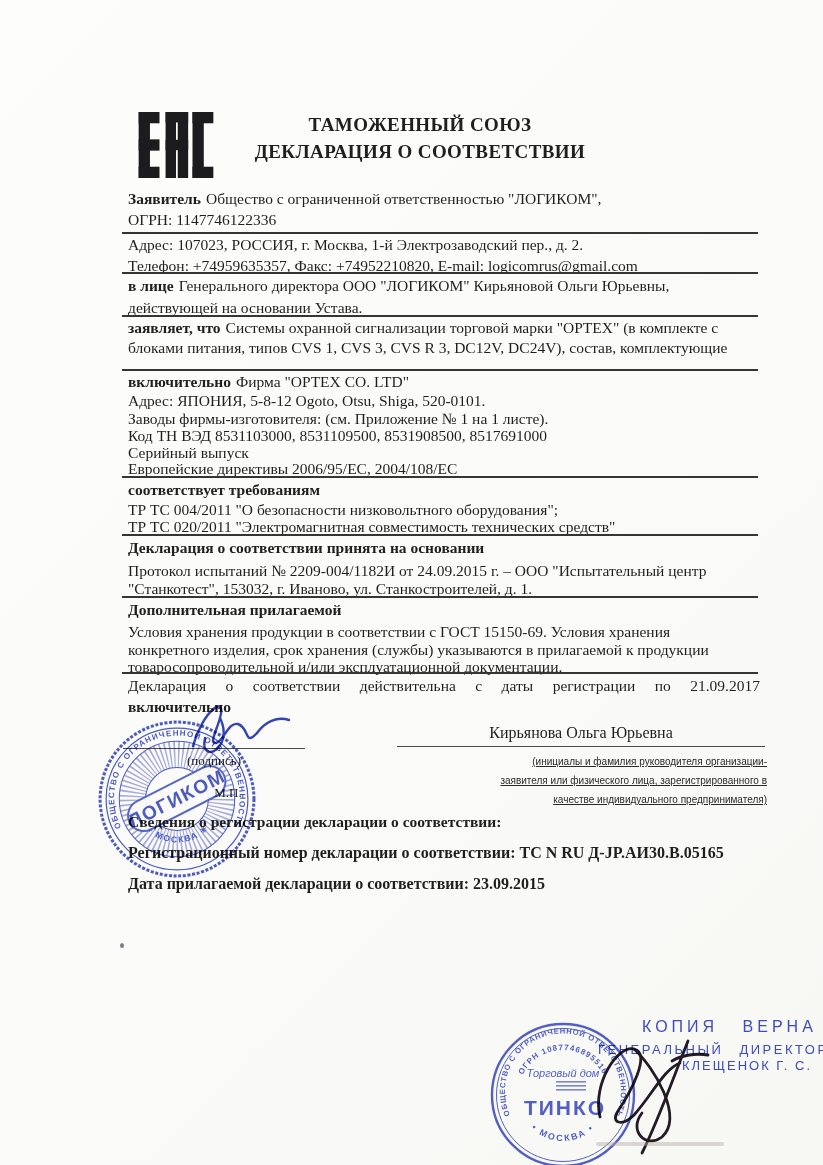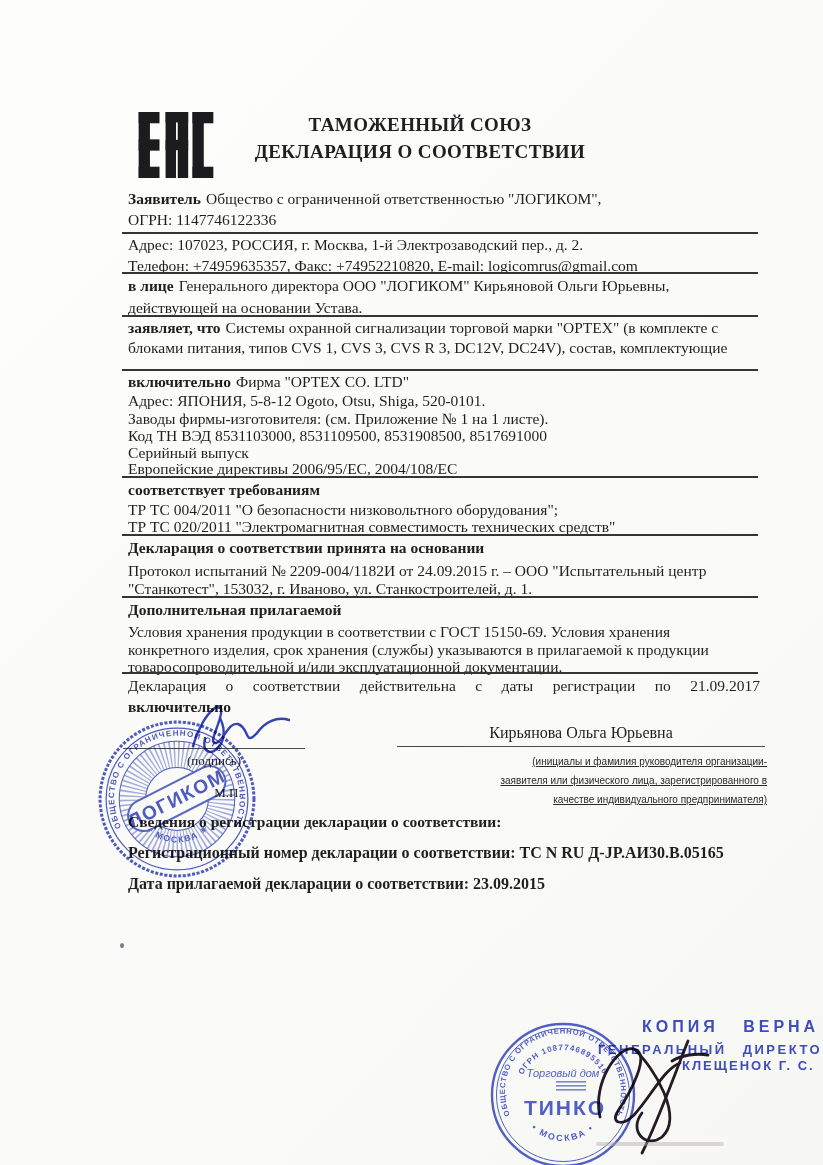--- a/index.html
+++ b/index.html
@@ -12,21 +12,21 @@
   .lbl{font-weight:bold; margin-right:5px;}
   .bold{font-weight:bold;}
   .rule{position:absolute; left:122px; width:636px; height:0; border-top:2px solid #353535;}
   .title{position:absolute; left:90px; top:111px; width:660px; text-align:center;
          font-weight:bold; font-size:19px; line-height:27px; letter-spacing:.4px;}
   .justify{text-align:justify; text-align-last:justify; white-space:normal; font-weight:normal;}
   .sigline{position:absolute; height:0; border-top:1.5px solid #4a4a4a;}
   .caption{position:absolute; left:395px; width:372px; text-align:right;
            font-family:"Liberation Sans", sans-serif; font-size:10px; line-height:19px; color:#2a2a2a;text-decoration:underline;}
   .stamp{position:absolute; mix-blend-mode:multiply; opacity:.9;}
-  .bluetext{position:absolute; font-family:"Liberation Sans", sans-serif; font-weight:bold;
+  .bluetext{position:absolute; font-family:"Liberation Sans", sans-serif; font-weight:normal;
             color:#3f4ec4; white-space:nowrap; mix-blend-mode:multiply;}
   .speck{position:absolute; width:4px; height:5px; border-radius:50%; background:#5a5a66; opacity:.8;}
   .smudge{position:absolute; height:4px; background:#b5aea6; opacity:.45; border-radius:2px;}
   svg text{font-family:"Liberation Sans", sans-serif;}
 </style>
 </head>
 <body>
 
 <div id="page">
 

